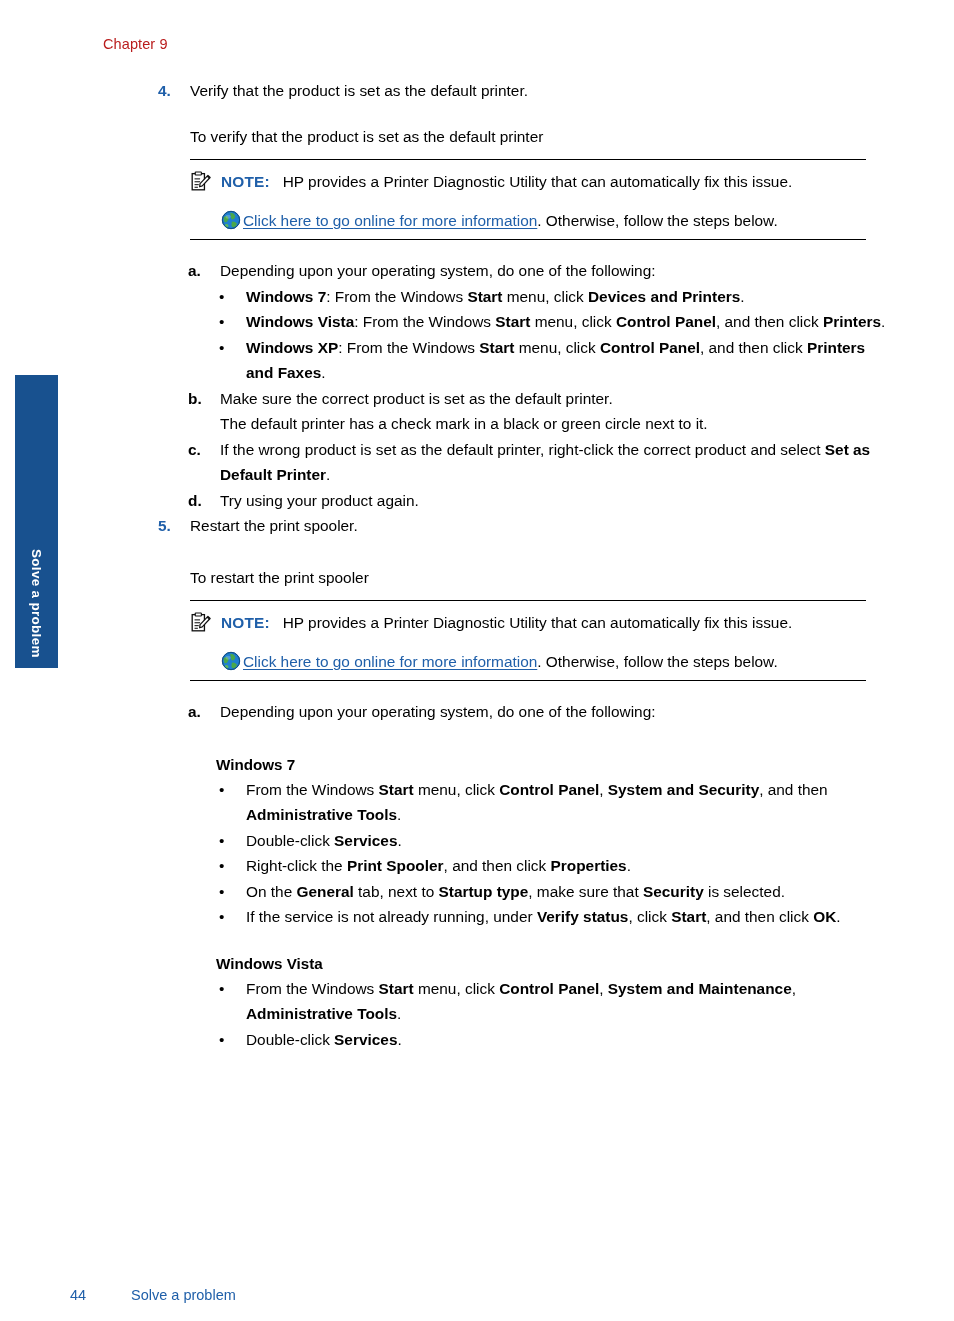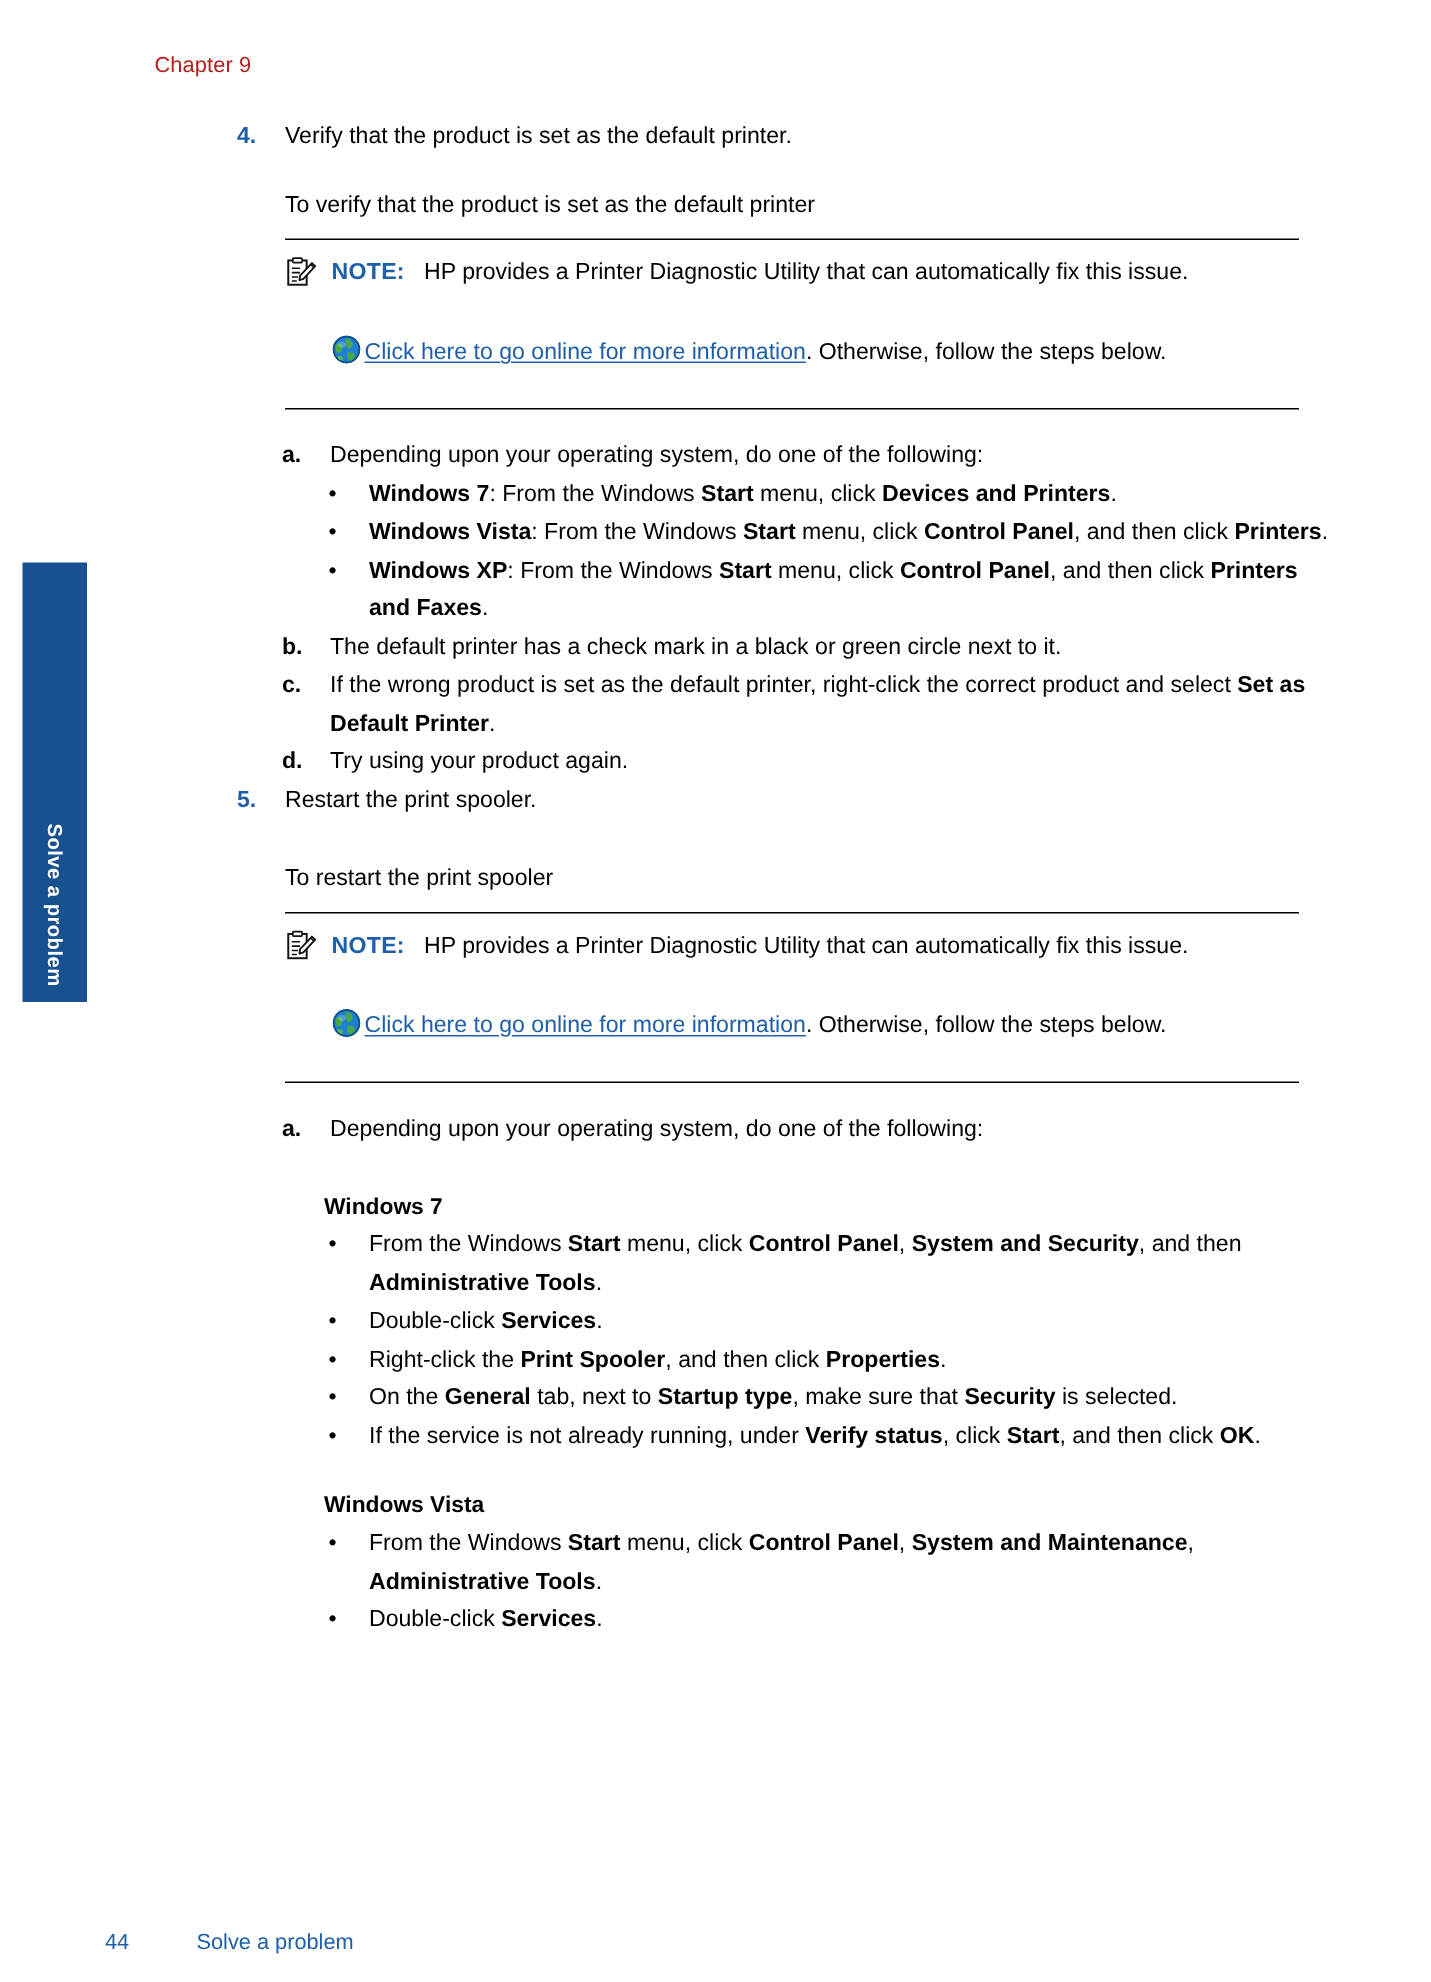--- a/index.html
+++ b/index.html
@@ -148,21 +148,21 @@
     font-weight: bold;
     line-height: 24px;
   }
 
   
   .note {
     margin-left: 190px;
     margin-right: 88px;
     border-top: 1.4px solid #000;
     border-bottom: 1.4px solid #000;
-    padding: 9px 0 25px 0;
+    padding: 9px 0 6px 0;
     position: relative;
   }
   .note-row {
     position: relative;
     padding-left: 31px;
     font-size: 15.4px;
     line-height: 25px;
   }
   .note-icon {
     position: absolute;
@@ -172,21 +172,21 @@
     height: 21px;
   }
   .note-label {
     color: #1f5fa9;
     font-weight: bold;
     letter-spacing: 0.2px;
   }
   .note-link-row {
     position: relative;
     padding-left: 31px;
-    margin-top: 28px;
+    margin-top: 14px;
     font-size: 15.4px;
     line-height: 25px;
   }
   .globe-icon {
     display: inline-block;
     vertical-align: -4px;
     width: 20px;
     height: 20px;
     margin-right: 2px;
   }
@@ -295,20 +295,21 @@
     <b>Windows Vista</b><span>: From the Windows </span><b>Start</b><span> menu, click </span><b>Control Panel</b><span>, and then click </span><b>Printers</b><span>.</span>
   </div>
 
   <div class="bullet">
     <span class="dot">•</span>
     <b>Windows XP</b><span>: From the Windows </span><b>Start</b><span> menu, click </span><b>Control Panel</b><span>, and then click </span><b>Printers and Faxes</b><span>.</span>
   </div>
 
   <div class="substep">
     <span class="marker">b.</span>
+    <span>Make sure the correct product is set as the default printer.</span>
     <span class="cont">The default printer has a check mark in a black or green circle next to it.</span>
   </div>
 
   <div class="substep">
     <span class="marker">c.</span>
     <span>If the wrong product is set as the default printer, right-click the correct product and select </span><b>Set as Default Printer</b><span>.</span>
   </div>
 
   <div class="substep">
     <span class="marker">d.</span>

